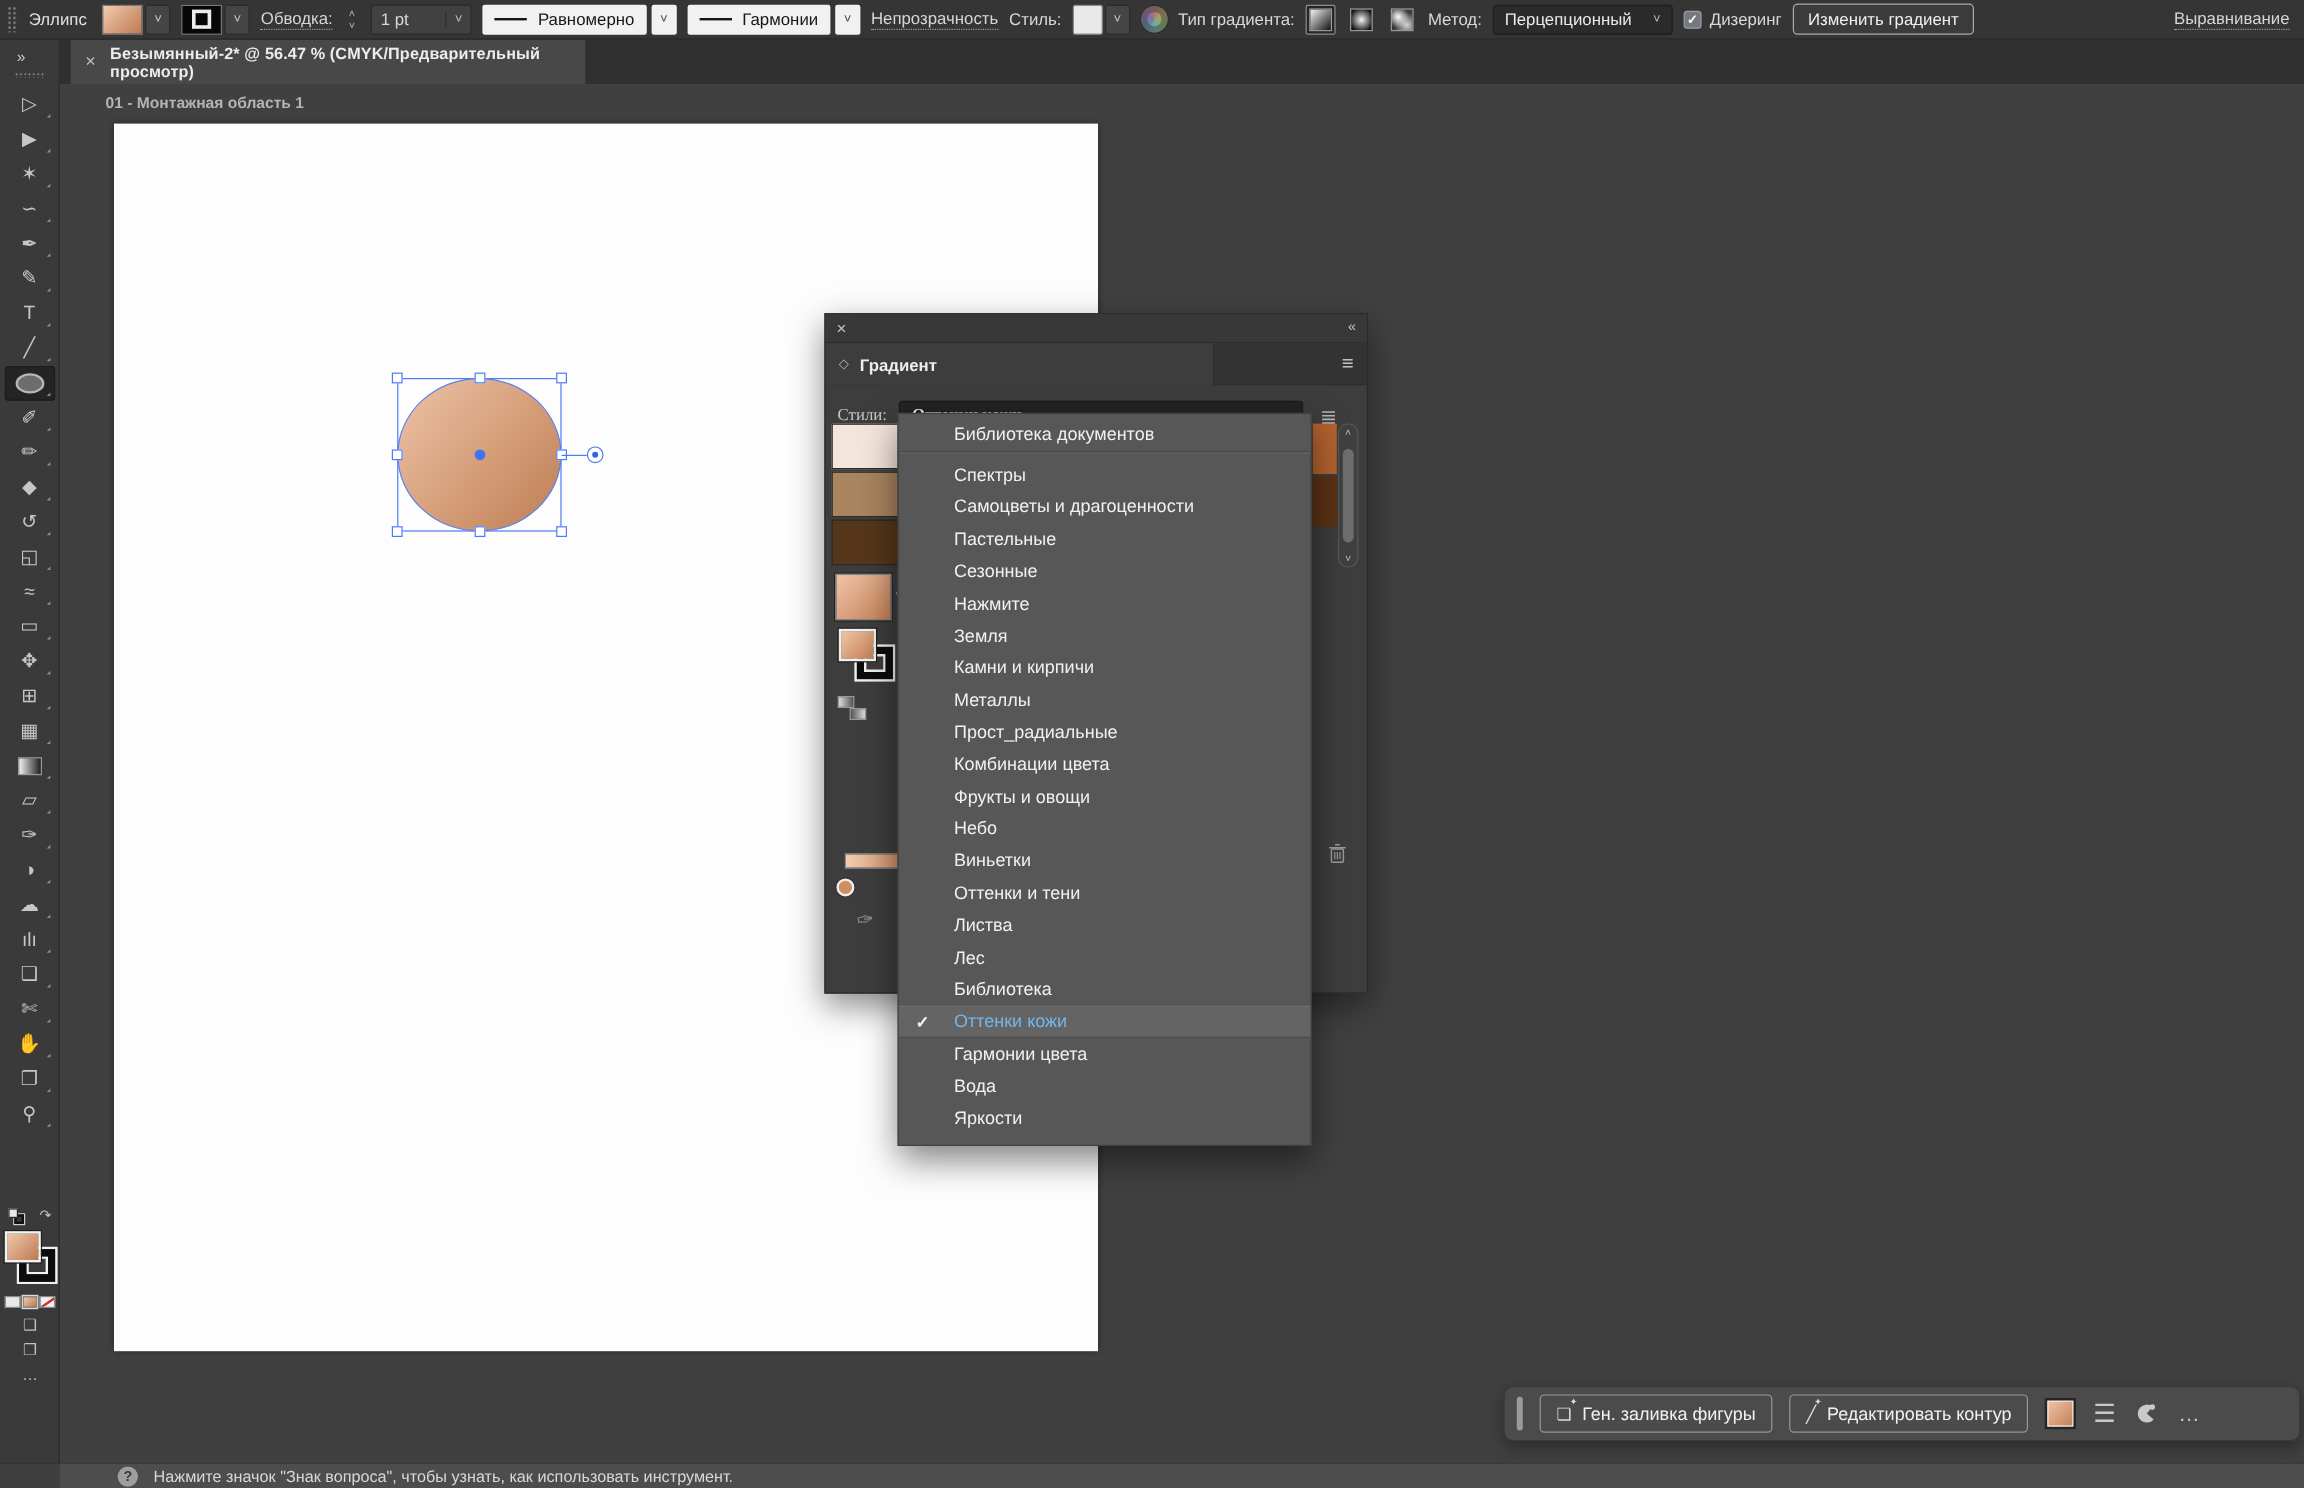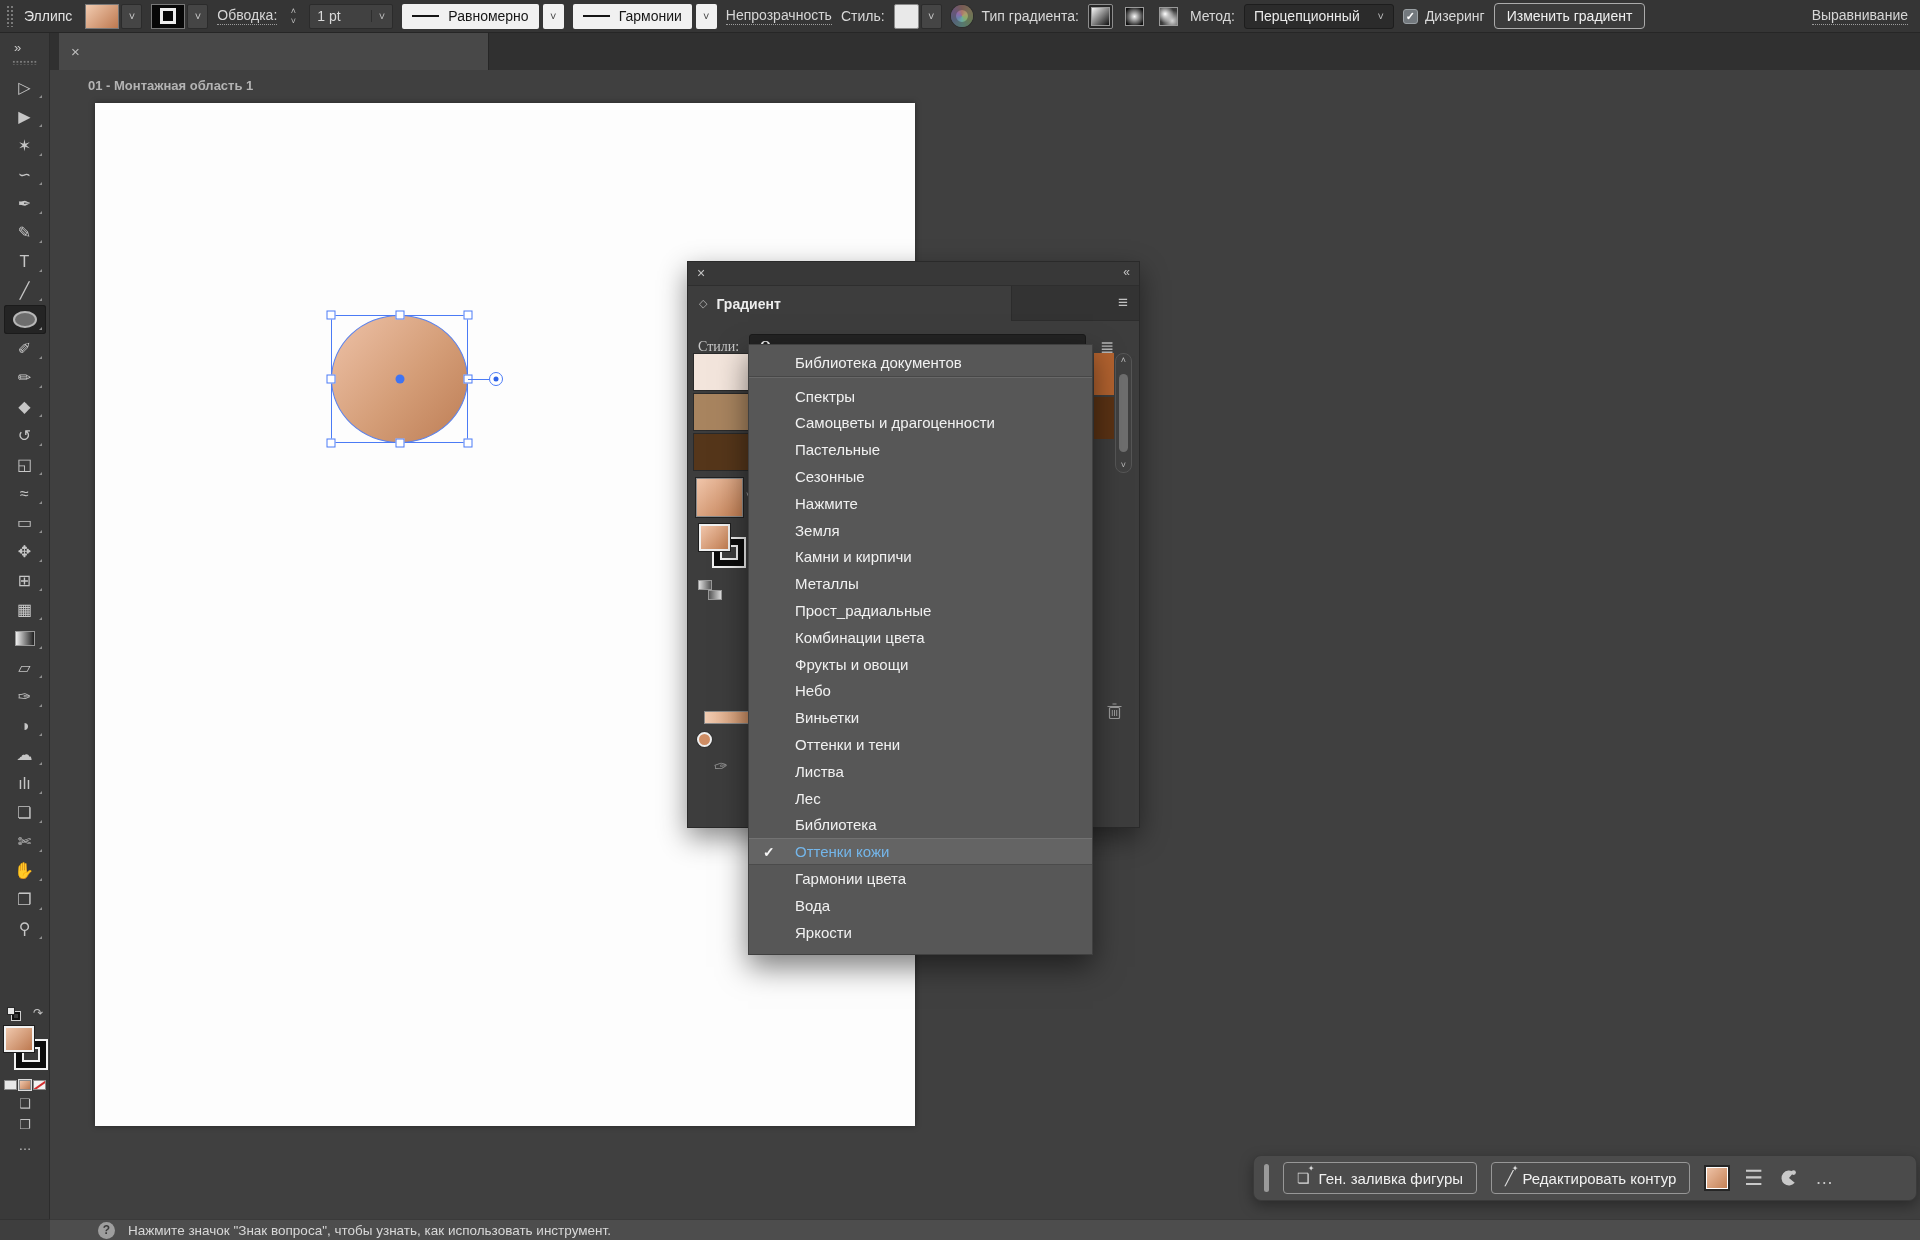--- a/index.html
+++ b/index.html
@@ -462,20 +462,21 @@
       </div>
       <div class="tb-small">❑</div>
       <div class="tb-small">❐</div>
       <div class="tb-small">…</div>
     </div>
   </div>
 
   <div class="tabbar">
     <div class="doc-tab">
       <span class="tab-close">×</span>
+      <span class="tab-title">Безымянный-2* @ 56.47 % (CMYK/Предварительный просмотр)</span>
     </div>
   </div>
 
   <div class="artboard-label">01 - Монтажная область 1</div>
   <div class="artboard"></div>
 
   <div class="selection">
     <div class="sel-ellipse"></div>
     <div class="sel-bbox"></div>
     <div class="handle h-nw"></div>

